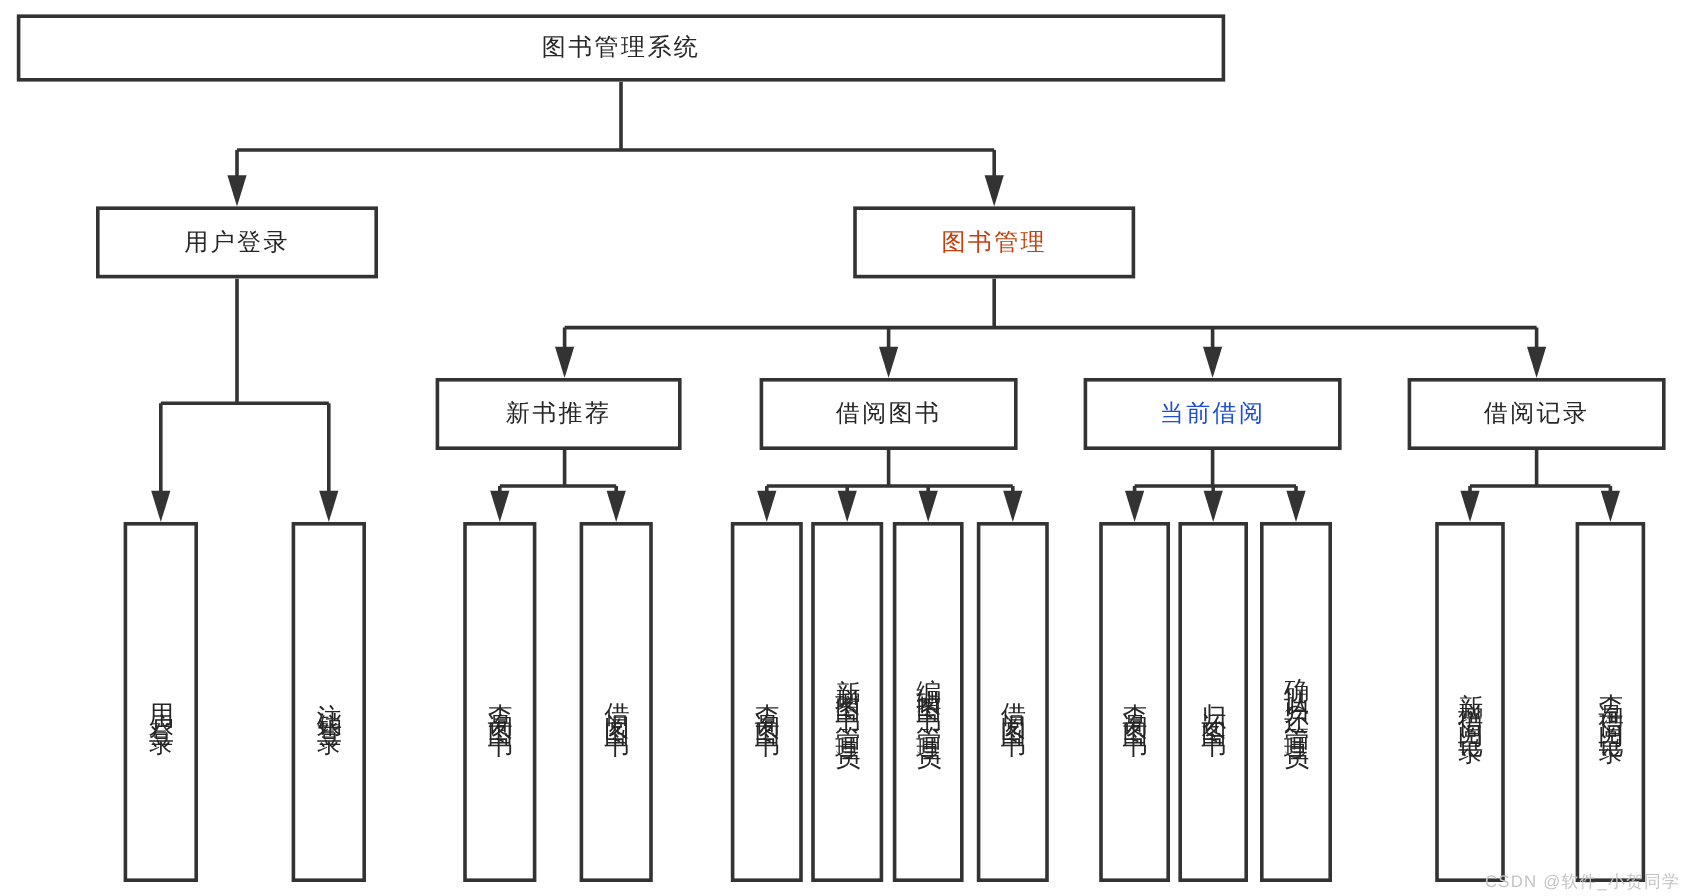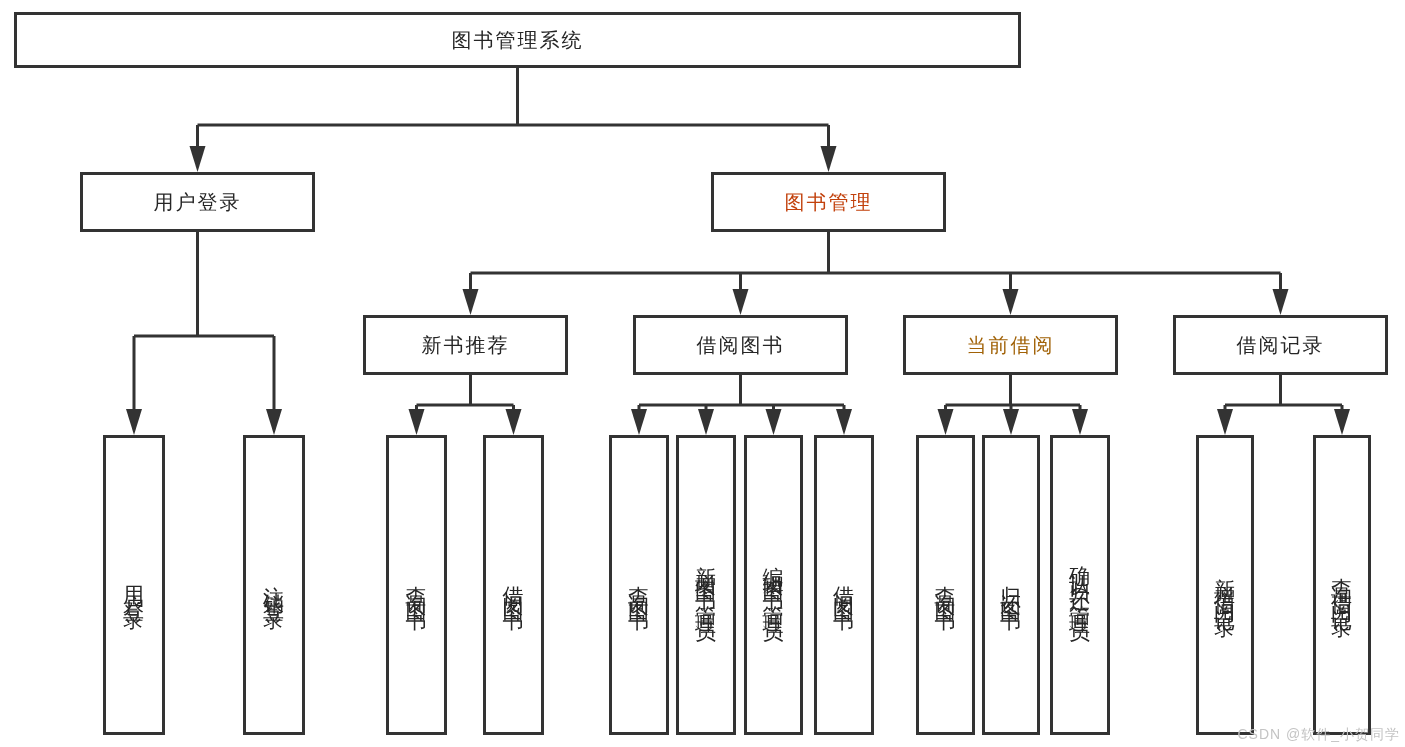--- a/index.html
+++ b/index.html
@@ -99,21 +99,21 @@
       </div>
       <div class="node" style="left: 711px; top: 172px; width: 235px; height: 60px; border-color: rgb(51, 51, 51); background: rgb(255, 255, 255); color: #c2410c;">
         <span>图书管理</span>
       </div>
       <div class="node" style="left: 363px; top: 315px; width: 205px; height: 60px; border-color: rgb(51, 51, 51); background: rgb(255, 255, 255); color: rgb(38, 38, 38);">
         <span>新书推荐</span>
       </div>
       <div class="node" style="left: 633px; top: 315px; width: 215px; height: 60px; border-color: rgb(51, 51, 51); background: rgb(255, 255, 255); color: rgb(38, 38, 38);">
         <span>借阅图书</span>
       </div>
-      <div class="node" style="left: 903px; top: 315px; width: 215px; height: 60px; border-color: rgb(51, 51, 51); background: rgb(255, 255, 255); color: #a16207;">
+      <div class="node" style="left: 903px; top: 315px; width: 215px; height: 60px; border-color: rgb(51, 51, 51); background: rgb(255, 255, 255); color: #1d4ed8;">
         <span>当前借阅</span>
       </div>
       <div class="node" style="left: 1173px; top: 315px; width: 215px; height: 60px; border-color: rgb(51, 51, 51); background: rgb(255, 255, 255); color: rgb(38, 38, 38);">
         <span>借阅记录</span>
       </div>
       <div class="node vertical" style="left: 103px; top: 435px; width: 62px; height: 300px; border-color: rgb(51, 51, 51); background: rgb(255, 255, 255); color: rgb(38, 38, 38);">
         <span>用户登录</span>
       </div>
       <div class="node vertical" style="left: 243px; top: 435px; width: 62px; height: 300px; border-color: rgb(51, 51, 51); background: rgb(255, 255, 255); color: rgb(38, 38, 38);">
         <span>注销登录</span>

